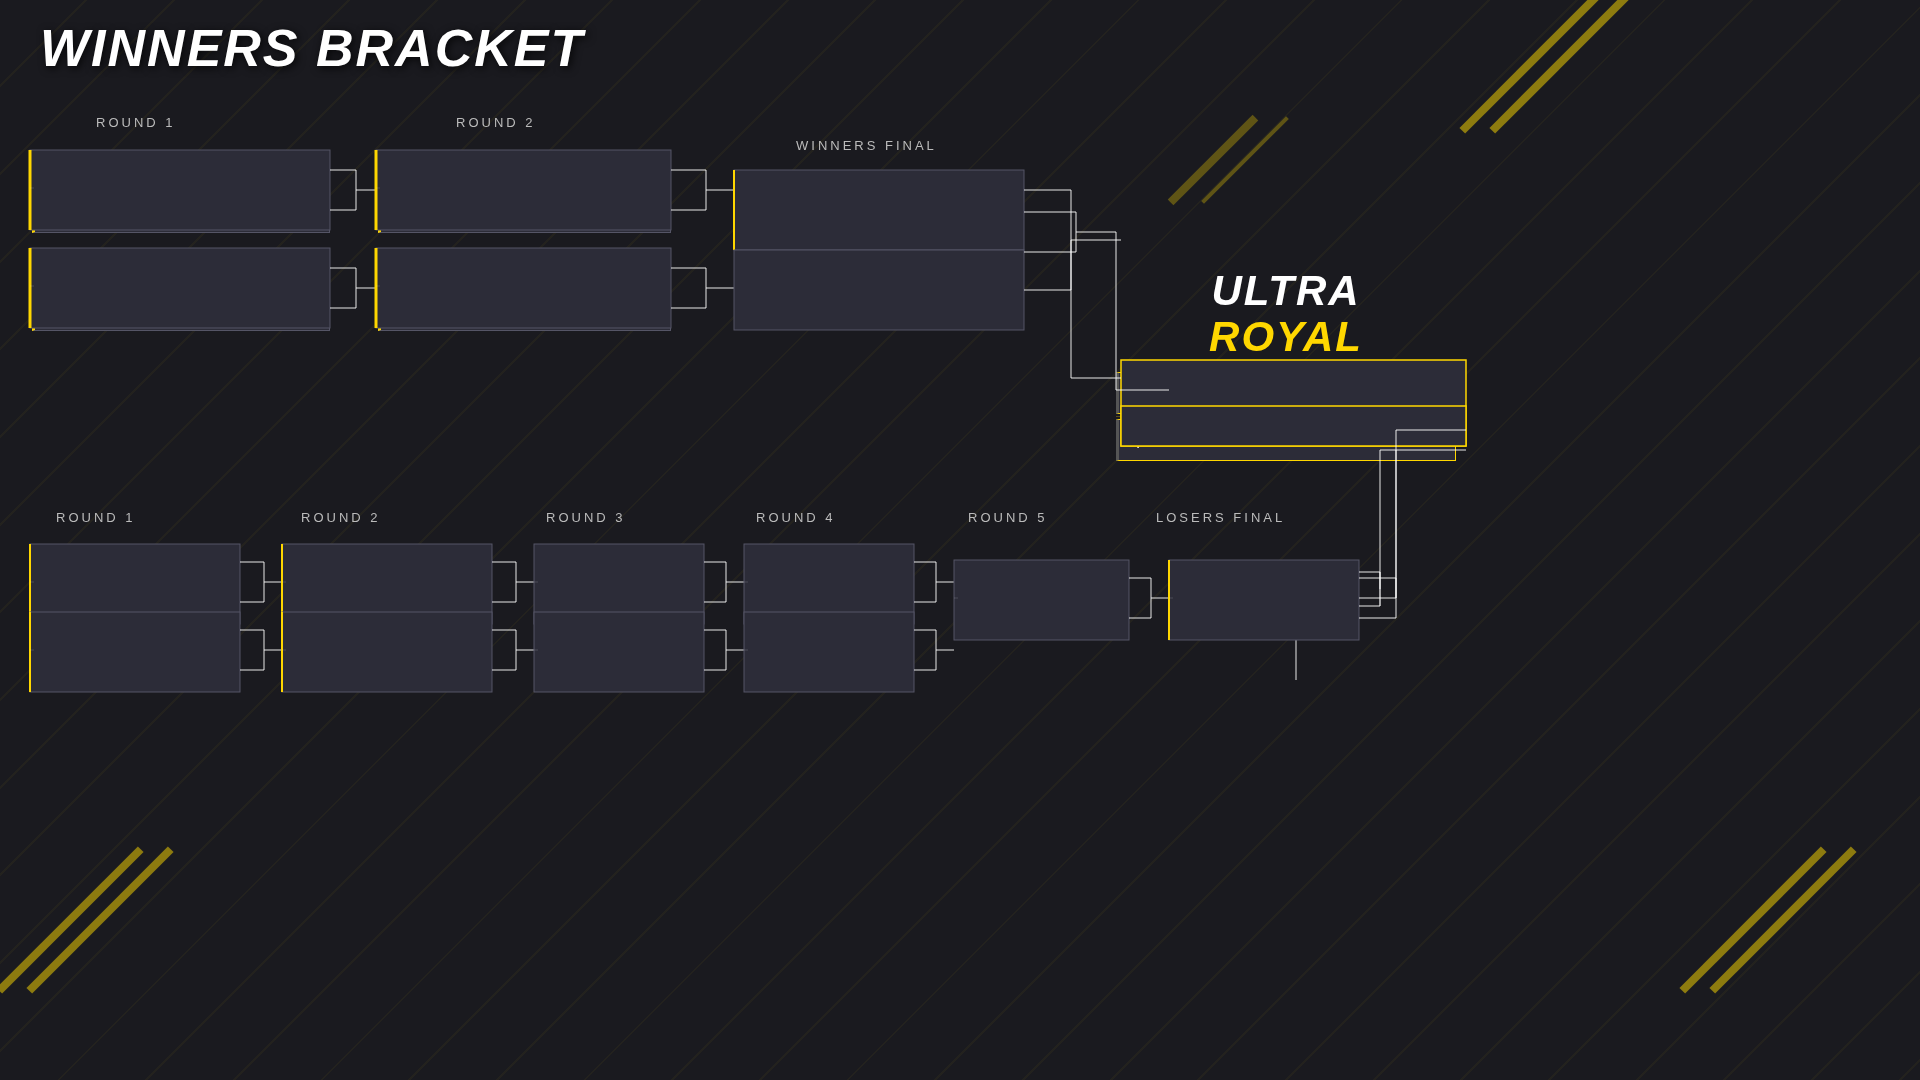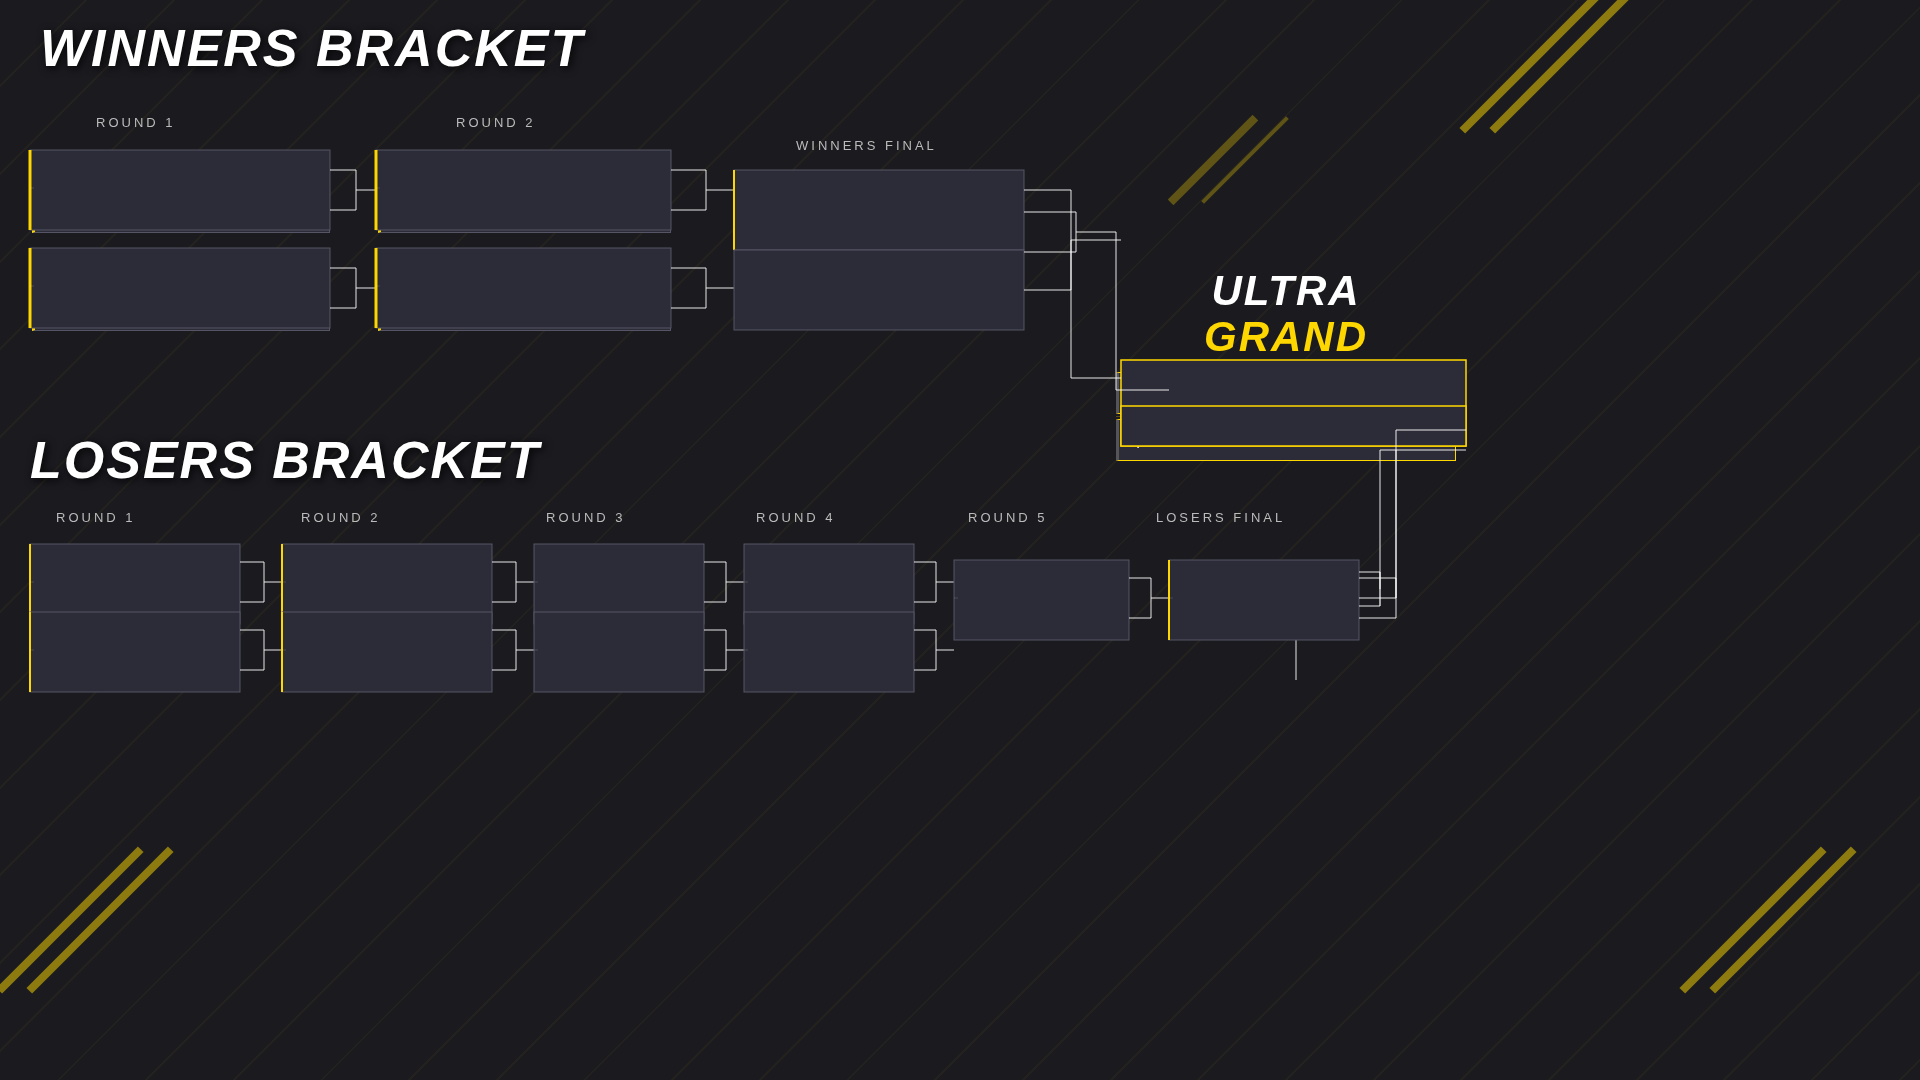--- a/index.html
+++ b/index.html
@@ -186,23 +186,20 @@
   <div class="stripe s4"></div>
   <div class="stripe s5"></div>
   <div class="stripe s6"></div>
   <div class="stripe s7"></div>
   <div class="stripe s8"></div>
 
   <div class="winners-title">
     <span class="section-title">WINNERS BRACKET</span>
   </div>
 
-  <div class="losers-title">
-    <span class="section-title">LOSERS BRACKET</span>
-  </div>
 
   <svg class="bracket-svg" width="1920" height="1080" xmlns="http://www.w3.org/2000/svg">
 
     <rect x="14" y="150" width="300" height="80" fill="#2c2c38" stroke="#555566" stroke-width="1"></rect>
     <line x1="14" y1="150" x2="14" y2="230" stroke="#ffd700" stroke-width="3"></line>
     <line x1="14" y1="188" x2="18" y2="188" stroke="#ffffff" stroke-width="0.5" opacity="0.3"></line>
 
     <rect x="14" y="248" width="300" height="80" fill="#2c2c38" stroke="#555566" stroke-width="1"></rect>
     <line x1="14" y1="248" x2="14" y2="328" stroke="#ffd700" stroke-width="3"></line>
     <line x1="14" y1="286" x2="18" y2="286" stroke="#ffffff" stroke-width="0.5" opacity="0.3"></line>
@@ -420,21 +417,21 @@
     <div class="team-row" style="border-left: 3px solid #555;">
       <span class="t-icon"></span>
       <span class="t-name"></span>
       <span class="t-score">-</span>
     </div>
   </div>
 
   <div style="position: absolute; left: 1100px; top: 268px; text-align: center;">
     <div style="font-size: 42px; font-weight: 900; font-style: italic; color: #fff; letter-spacing: 2px; line-height: 1.1; margin-bottom: 12px;">
       <span>ULTRA</span><br>
-      <span style="color: #ffd700;">GRAND</span>
+      <span style="color: #ffd700;">ROYAL</span>
     </div>
     <div class="match-box" style="position: relative; left: 0; top: 0; width: 340px;">
       <div class="team-row" style="border: 1.5px solid #ffd700; border-left: 3px solid #555; height: 42px;">
         <span class="t-icon">|</span>
         <span class="t-name"></span>
         <span class="t-score">-</span>
       </div>
       <div class="separator-line" style="background: #ffd700; opacity: 0.3;"></div>
       <div class="team-row" style="border: 1.5px solid #ffd700; border-left: 3px solid #555; height: 42px;">
         <span class="t-icon">|</span>

